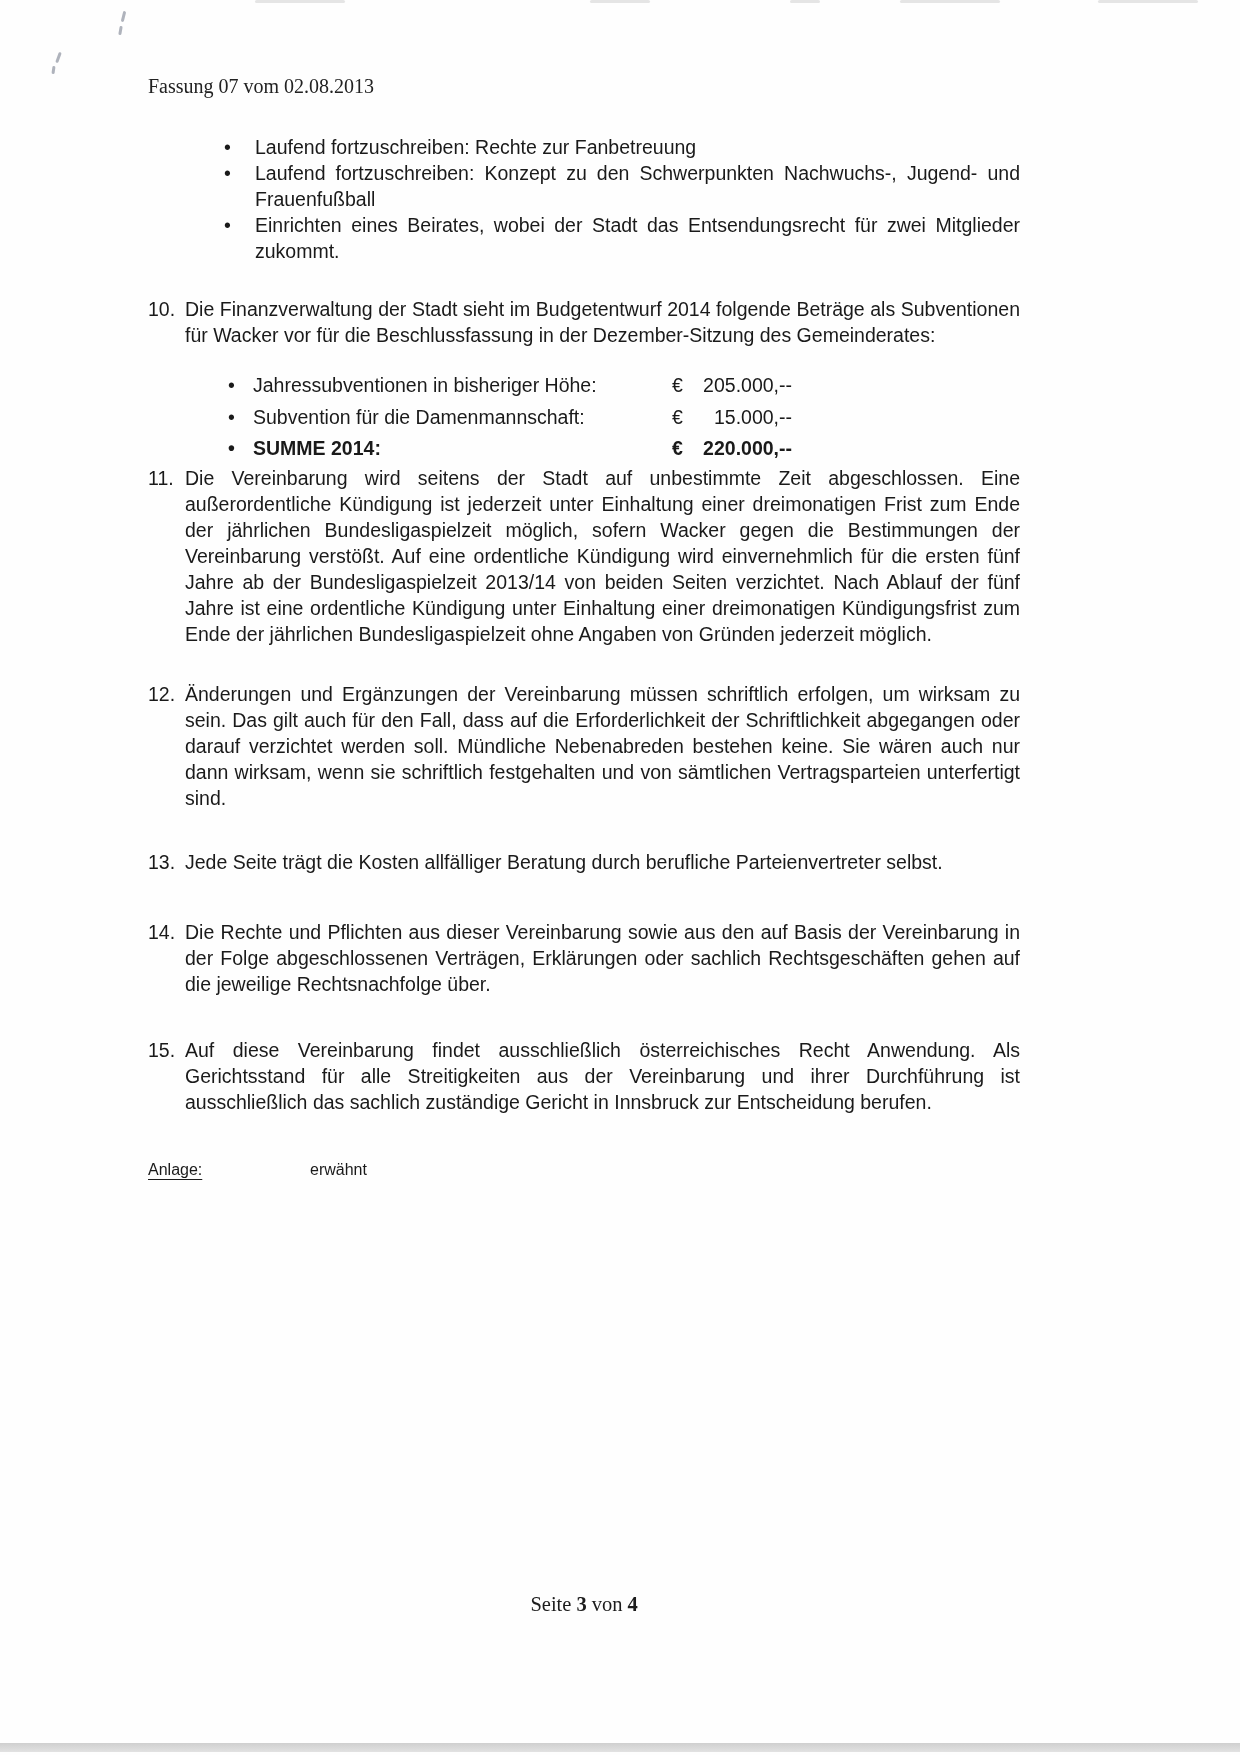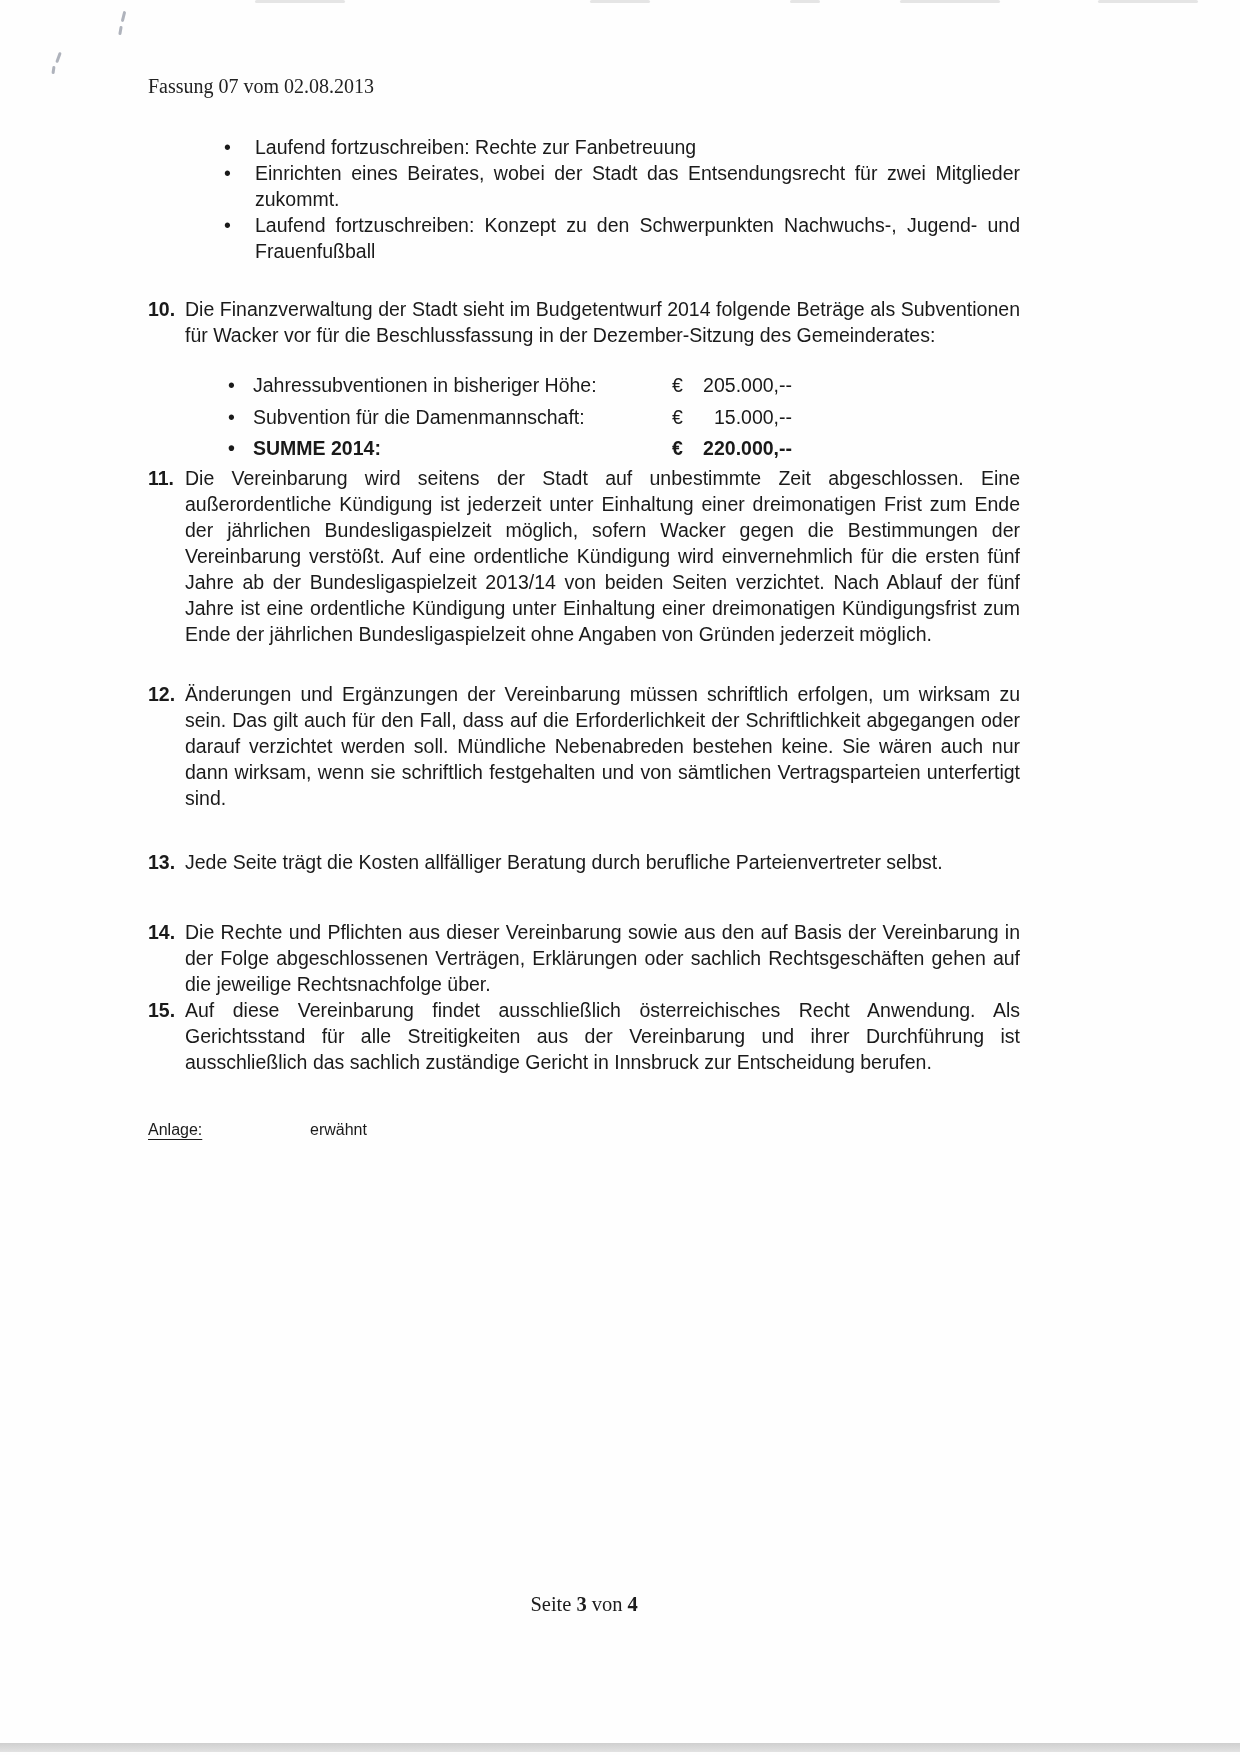--- a/index.html
+++ b/index.html
@@ -25,28 +25,28 @@
     position:relative; padding-left:33px;
     font-size:19.5px; line-height:26px;
     text-align:justify;
   }
   .intro li::before {
     content:"•"; position:absolute; left:2px; top:0;
     font-size:19.5px;
   }
   
   .item { display:flex; font-size:19.5px; line-height:26px; }
-  .item .num { flex:0 0 37px;font-weight:bold; }
+  .item .num { flex:0 0 37px; }
   .item .txt { flex:1; text-align:justify; }
   .i10 { margin-top:32px; }
   .i11 { }
   .i12 { margin-top:34px; }
   .i13 { margin-top:38px; }
   .i14 { margin-top:44px; }
-  .i15 { }
+  .i15 { margin-top:40px; }
   .i16 { margin-top:46px; }
   
   .sub { margin-top:22px; margin-left:80px; }
   .srow {
     position:relative; display:flex; align-items:baseline;
     padding-left:25px; font-size:19.5px; line-height:31.5px;
   }
   .srow::before {
     content:"•"; position:absolute; left:0; top:0; font-size:19.5px;
   }
@@ -102,22 +102,22 @@
   <div class="mark mk2"></div>
   <div class="mark mk3"></div>
   <div class="mark mk4"></div>
 
   <div class="content">
 
     <div class="version-header">Fassung 07 vom 02.08.2013</div>
 
     <ul class="intro">
       <li><span>Laufend fortzuschreiben: Rechte zur Fanbetreuung</span></li>
+      <li><span>Laufend fortzuschreiben: Konzept zu den Schwerpunkten Nachwuchs-, Jugend- und Frauenfußball</span></li>
       <li><span>Einrichten eines Beirates, wobei der Stadt das Entsendungsrecht für zwei Mitglieder zukommt.</span></li>
-      <li><span>Laufend fortzuschreiben: Konzept zu den Schwerpunkten Nachwuchs-, Jugend- und Frauenfußball</span></li>
     </ul>
 
     <div class="item i10">
       <span class="num">10.</span>
       <div class="txt">Die Finanzverwaltung der Stadt sieht im Budgetentwurf 2014 folgende Beträge als Subventionen für Wacker vor für die Beschlussfassung in der Dezember-Sitzung des Gemeinderates:</div>
     </div>
 
     <div class="sub">
       <div class="srow">
         <span class="slabel">Jahressubventionen in bisheriger Höhe:</span>

